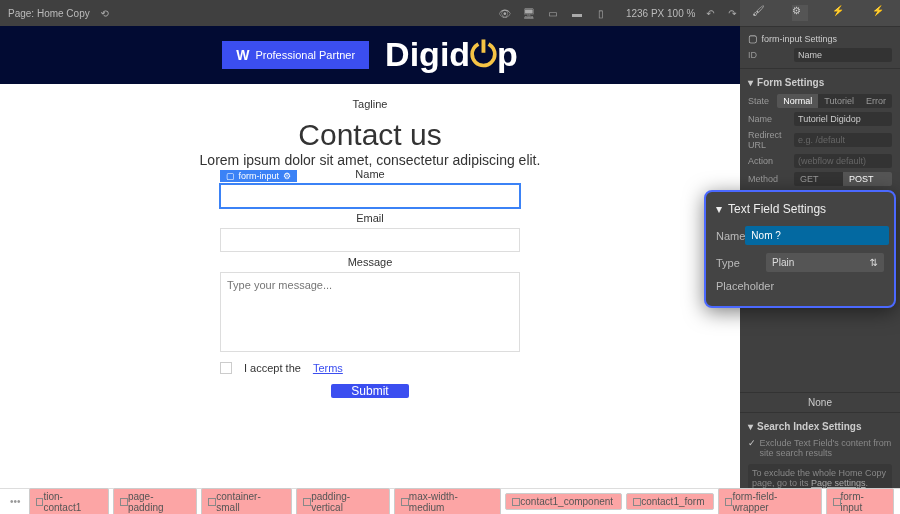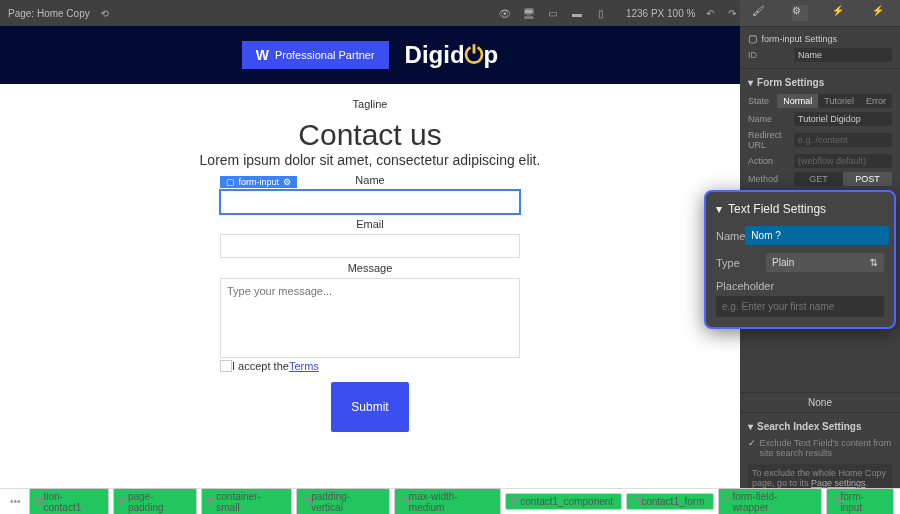--- a/index.html
+++ b/index.html
@@ -17,50 +17,50 @@
 .right-bar-top{height:26px;display:flex;align-items:center;justify-content:space-around;background:#4a4a4a}
 .rb-icon{width:16px;height:16px;color:#ccc;cursor:pointer}
 .rb-section{padding:4px 8px;border-top:1px solid #333}
 .rb-header{display:flex;align-items:center;gap:4px;padding:4px 0;font-size:10px;color:#ccc;font-weight:600}
 .rb-row{display:flex;align-items:center;gap:4px;padding:2px 0;font-size:9px}
 .rb-label{width:42px;color:#999}
 .rb-val{flex:1;background:#333;padding:2px 4px;border-radius:2px;color:#ccc;font-size:9px}
 .rb-pill{background:#333;padding:2px 6px;border-radius:2px;color:#999;font-size:9px;cursor:pointer}
 .rb-pill.active{background:#555;color:#fff}
 .rb-toggle{display:flex;gap:0}
-.rb-toggle .rb-pill{border-radius:0;flex:1;text-align:center}
+.rb-toggle .rb-pill{border-radius:0;flex:1;text-align:left}
 .rb-toggle .rb-pill:first-child{border-radius:2px 0 0 2px}
 .rb-toggle .rb-pill:last-child{border-radius:0 2px 2px 0}
 .rb-hint{font-size:9px;color:#888;padding:4px;background:#383838;border-radius:3px;margin:4px 0}
 .rb-hint a{color:#aaa;}
 .rb-hint .ok{color:#77c;margin-top:4px;display:block}
 .canvas{position:absolute;top:26px;left:0;right:160px;bottom:26px;background:#fff;overflow:hidden}
 .hero{height:58px;background:#020b33;display:flex;align-items:center;justify-content:center;gap:16px}
 .partner-badge{background:#3b4ef0;color:#fff;padding:6px 14px;font-size:11px;display:flex;align-items:center;gap:6px}
 .partner-badge .w{font-weight:700;font-size:14px}
-.logo{color:#fff;font-weight:700;font-size:24px;display:flex;align-items:flex-start}
+.logo{color:#fff;font-weight:700;font-size:34px;display:flex;align-items:flex-start}
 .logo .o{color:#f6c445}
 .content{padding:14px 40px;display:flex;flex-direction:column;align-items:center}
 .tagline{font-size:11px;color:#333;margin-bottom:8px}
 .h1{font-size:30px;font-weight:500;}
-.lead{font-size:14px;margin-bottom:6px}
+.lead{font-size:14px;}
 .form{width:300px;display:flex;flex-direction:column;align-items:center}
 .label{font-size:11px;margin:4px 0}
 .label.first{margin-top:0}
 .field-wrap{width:100%;position:relative}
 .sel-tag{position:absolute;top:-14px;left:0;background:#3b82f6;color:#fff;font-size:9px;padding:1px 6px;display:flex;align-items:center;gap:4px}
 .input{width:100%;height:24px;border:1px solid #ddd;padding:0 6px;font-size:11px}
 .input.selected{border:1px solid #3b82f6;outline:1px solid #3b82f6}
 .textarea{width:100%;height:80px;border:1px solid #ddd;padding:6px;font-size:11px;color:#aaa;resize:none}
-.terms{font-size:11px;display:flex;align-items:center;gap:0;align-self:flex-start;margin:2px 0 10px}
+.terms{font-size:11px;display:flex;align-items:center;gap:12px;align-self:flex-start;margin:10px 0 10px}
 .terms .cb{width:12px;height:12px;border:1px solid #ccc}
 .terms a{color:#3b4ef0;text-decoration:underline}
-.submit{background:#3b4ef0;color:#fff;border:none;padding:18px 20px;font-size:12px;cursor:pointer;border-radius:2px}
+.submit{background:#3b4ef0;color:#fff;border:none;padding:0 20px;font-size:12px;cursor:pointer;border-radius:2px}
 .breadcrumb{position:absolute;bottom:0;left:0;right:0;height:26px;background:#fff;border-top:1px solid #ddd;display:flex;align-items:center;padding:0 6px;gap:4px;font-size:10px;color:#555}
-.crumb{padding:2px 8px 2px 6px;border:1px solid #ccc;border-radius:2px;position:relative;display:flex;align-items:center;gap:0;background:#22c55e}
+.crumb{padding:2px 8px 2px 6px;border:1px solid #ccc;border-radius:2px;position:relative;display:flex;align-items:center;gap:0;background:#fca5a5}
 .crumb-ico{width:8px;height:8px;border:1px solid #888}
 .dots{color:#999;padding:0 4px}
 .popover{position:absolute;right:4px;top:190px;width:192px;background:#444;border:2px solid #4b69ff;border-radius:8px;padding:10px;color:#ccc;z-index:10;box-shadow:0 4px 20px rgba(0,0,0,.5)}
 .pop-header{display:flex;align-items:center;gap:6px;font-size:12px;color:#eee;margin-bottom:10px;font-weight:500}
 .pop-row{display:flex;align-items:center;margin-bottom:8px}
 .pop-label{width:50px;font-size:11px;color:#bbb}
 .pop-input{flex:1;background:#333;border:none;padding:4px 6px;color:#fff;font-size:10px;border-radius:2px}
 .pop-input.sel{background:#0369a1;color:#fff}
 .pop-select{flex:1;background:#555;border:none;padding:4px 6px;color:#ddd;font-size:10px;border-radius:2px;display:flex;justify-content:space-between;align-items:center}
 .pop-ph{width:100%;background:#333;border:none;padding:5px 6px;color:#777;font-size:10px;border-radius:2px}
@@ -159,21 +159,21 @@
         <span class="rb-pill">Tutoriel</span>
         <span class="rb-pill">Error</span>
       </div>
     </div>
     <div class="rb-row">
         <span class="rb-label">Name</span>
         <span class="rb-val">Tutoriel Digidop</span>
       </div>
     <div class="rb-row">
         <span class="rb-label">Redirect URL</span>
-        <span class="rb-val" style="color:#666">e.g. /content</span>
+        <span class="rb-val" style="color:#666">e.g. /default</span>
       </div>
     <div class="rb-row">
         <span class="rb-label">Action</span>
         <span class="rb-val" style="color:#666">(webflow default)</span>
       </div>
     <div class="rb-row">
         <span class="rb-label">Method</span>
       <div class="rb-toggle" style="flex:1">
         <span class="rb-pill">GET</span>
         <span class="rb-pill active">POST</span>
@@ -202,21 +202,20 @@
     <input class="pop-input sel" value="Nom ?" style="">
   </div>
   <div class="pop-row">
     <span class="pop-label">Type</span>
     <div class="pop-select">
         <span>Plain</span>
         <span>⇅</span>
       </div>
   </div>
   <div class="pop-label" style="width:auto;margin-bottom:4px">Placeholder</div>
-  <input class="pop-ph" placeholder="e.g. Enter your first name" style="">
 </div>
 
 <div class="breadcrumb">
   <span class="dots">•••</span>
   <span class="crumb">
       <span class="crumb-ico"></span>
       <span>tion-contact1</span>
     </span>
   <span class="crumb">
       <span class="crumb-ico"></span>

